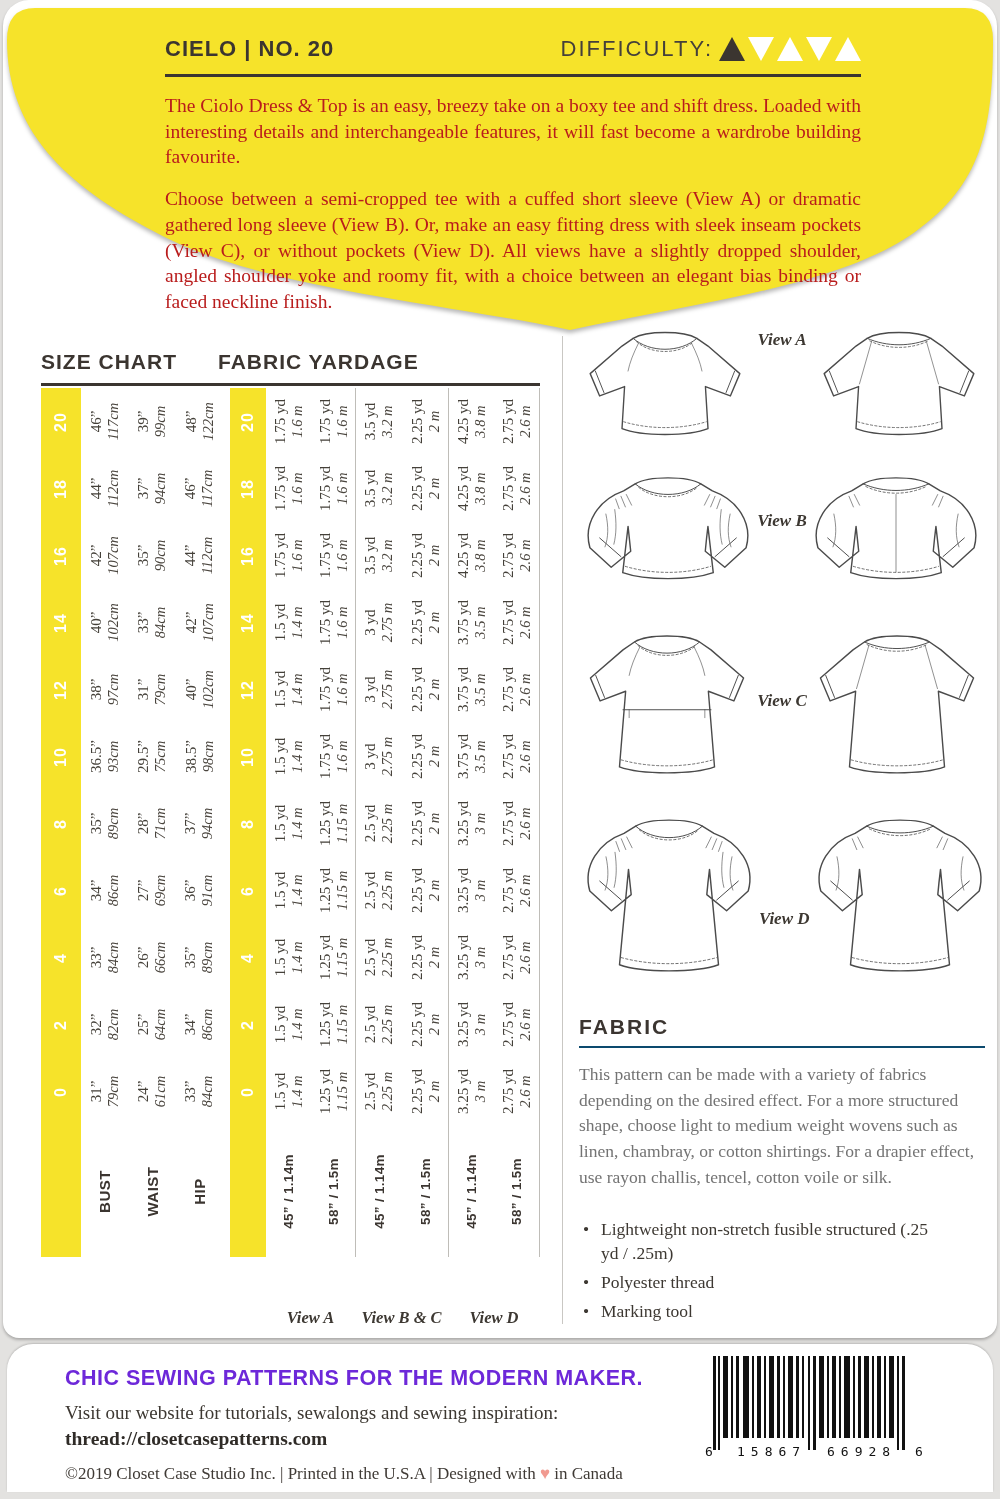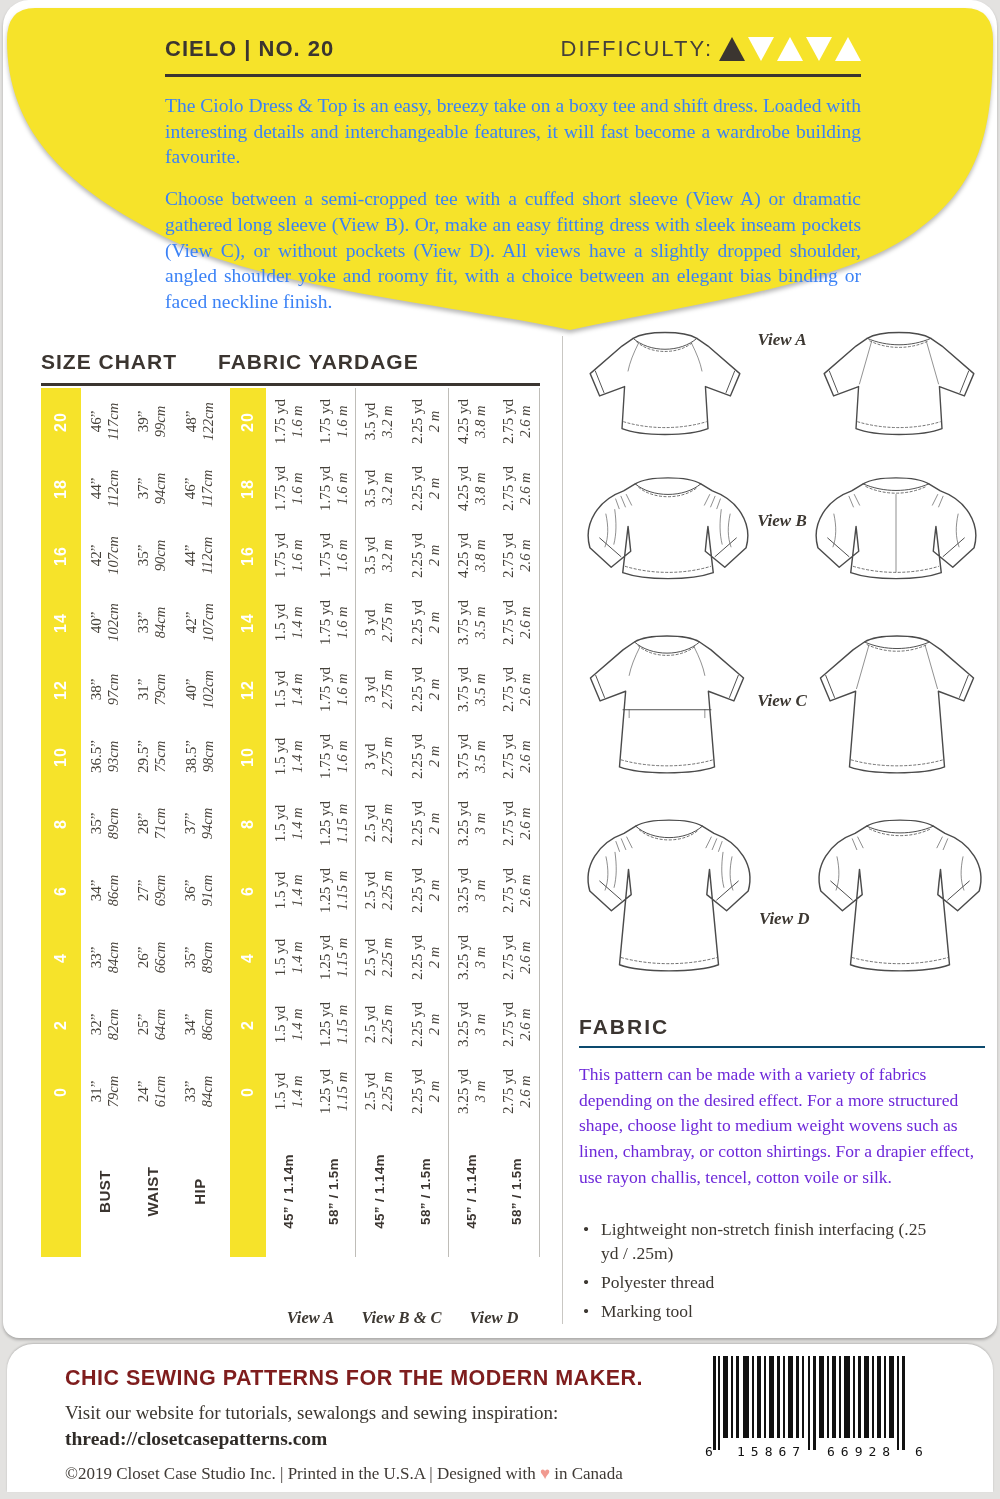--- a/index.html
+++ b/index.html
@@ -15,21 +15,21 @@
   .flap-content { position:absolute; left:162px; top:36px; width:696px; }
   .flap-head { display:flex; justify-content:space-between; align-items:center; }
   .pattern-title { font-size:22px; font-weight:bold; letter-spacing:1px; color:#3b3530; }
   .difficulty { display:flex; align-items:center; gap:6px; }
   .diff-label { font-size:22px; letter-spacing:2px; color:#45403a; font-weight:400; }
   .tris { display:flex; align-items:flex-end; gap:3px; }
   .tri-up   { width:0; height:0; border-left:13px solid transparent; border-right:13px solid transparent; border-bottom:24px solid #fff; }
   .tri-down { width:0; height:0; border-left:13px solid transparent; border-right:13px solid transparent; border-top:24px solid #fff; }
   .tri-filled.tri-up { border-bottom-color:#3b3530; }
   .head-rule { height:3px; background:#3b3530; margin-top:12px; }
-  .desc { font-family:"Liberation Serif", serif; font-size:19.5px; line-height:1.32; color:#3b82f6;
+  .desc { font-family:"Liberation Serif", serif; font-size:19.5px; line-height:1.32; color:#b91c1c;
           text-align:justify; margin-top:16px; }
 
   
   .left-col { position:absolute; left:38px; top:350px; width:505px; }
   .tbl-titles { position:relative; height:26px; }
   .tbl-title { position:absolute; top:0; font-size:21px; font-weight:bold; letter-spacing:1px; color:#3b3530; white-space:nowrap; }
   .tbl-title.t2 { left:177px; }
   .tbl-rule { position:absolute; left:0; top:33px; width:499px; height:3px; background:#3b3530; }
 
   .grid { position:absolute; display:grid; grid-auto-flow:row; }
@@ -61,33 +61,33 @@
   .draw-row svg { flex:0 0 auto; }
   .vlabel { font-family:"Liberation Serif", serif; font-style:italic; font-weight:bold;
             font-size:17px; color:#3d3832; white-space:nowrap; }
   .flat { stroke:#4b4b4b; fill:#fff; stroke-width:1.6; stroke-linejoin:round; stroke-linecap:round; }
   .ln { stroke:#4b4b4b; fill:none; stroke-width:1.1; stroke-linecap:round; }
   .ln.thin { stroke-width:.7; }
   .ln.dash { stroke-dasharray:2.5 2.6; stroke-width:.9; }
 
   .sec-head { font-size:21px; font-weight:bold; letter-spacing:2px; color:#3b3530;
               border-bottom:2px solid #0c4a6e; padding-bottom:7px; }
-  .sec-text { font-family:"Liberation Serif", serif; font-size:17.5px; line-height:1.47; color:#6d28d9; margin-top:14px; }
+  .sec-text { font-family:"Liberation Serif", serif; font-size:17.5px; line-height:1.47; color:#737373; margin-top:14px; }
   .notions-list { list-style:none; margin-top:12px; }
   .notions-list li { font-family:"Liberation Serif", serif; font-size:17.5px; line-height:1.42;
                      color:#3d3832; padding-left:22px; position:relative; margin-bottom:4px; max-width:360px; }
   .notions-list li::before { content:"•"; position:absolute; left:4px; }
   #fabric-section { margin-top:22px; }
   #notions-section { margin-top:26px; }
 
   
   .footer { position:absolute; left:7px; top:1344px; width:986px; height:148px; background:#fff;
             border-radius:26px 26px 0 0; box-shadow:0 -1px 2px rgba(0,0,0,.18); }
   .tagline { position:absolute; left:58px; top:22px; font-size:21.5px; font-weight:bold;
-             letter-spacing:.5px; color:#7f1d1d; }
+             letter-spacing:.5px; color:#6d28d9; }
   .foot-line1 { position:absolute; left:58px; top:58px; font-family:"Liberation Serif", serif;
                 font-size:19px; color:#3d3832; }
   .foot-url { position:absolute; left:58px; top:84px; font-family:"Liberation Serif", serif;
               font-weight:bold; font-size:19.5px; color:#2f2b27; }
   .copyright { position:absolute; left:58px; top:120px; font-family:"Liberation Serif", serif;
                font-size:17px; color:#3f3a35; }
   .heart { color:#f19a90; }
   .barcode { position:absolute; right:60px; top:8px; }
   .bc-digit { font-family:"DejaVu Sans Mono", monospace; font-size:13px; fill:#111; }
 </style>
@@ -917,21 +917,21 @@
       </svg>
     </div>
 
     <div id="fabric-section">
       <div class="sec-head">FABRIC</div>
       <p class="sec-text">This pattern can be made with a variety of fabrics depending on the desired effect. For a more structured shape, choose light to medium weight wovens such as linen, chambray, or cotton shirtings. For a drapier effect, use rayon challis, tencel, cotton voile or silk.</p>
     </div>
 
     <div id="notions-section">
       <ul class="notions-list" id="notions-list">
-          <li>Lightweight non-stretch finish interfacing (.25 yd / .25m)</li>
+          <li>Lightweight non-stretch fusible structured (.25 yd / .25m)</li>
           <li>Polyester thread</li>
           <li>Marking tool</li>
         </ul>
     </div>
   </div>
 </div>
 
 <div class="footer">
   <div class="tagline">CHIC SEWING PATTERNS FOR THE MODERN MAKER.</div>
   <div class="foot-line1">Visit our website for tutorials, sewalongs and sewing inspiration:</div>

